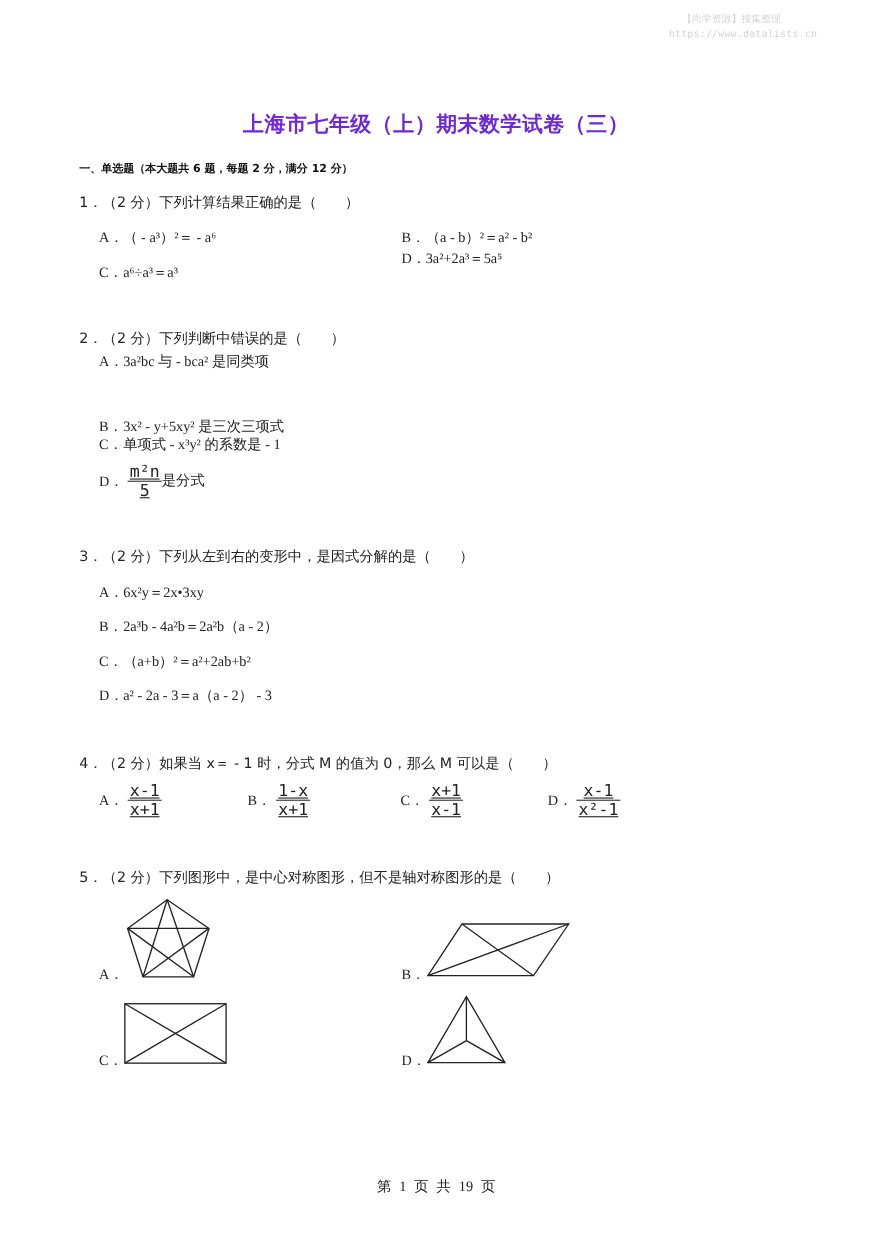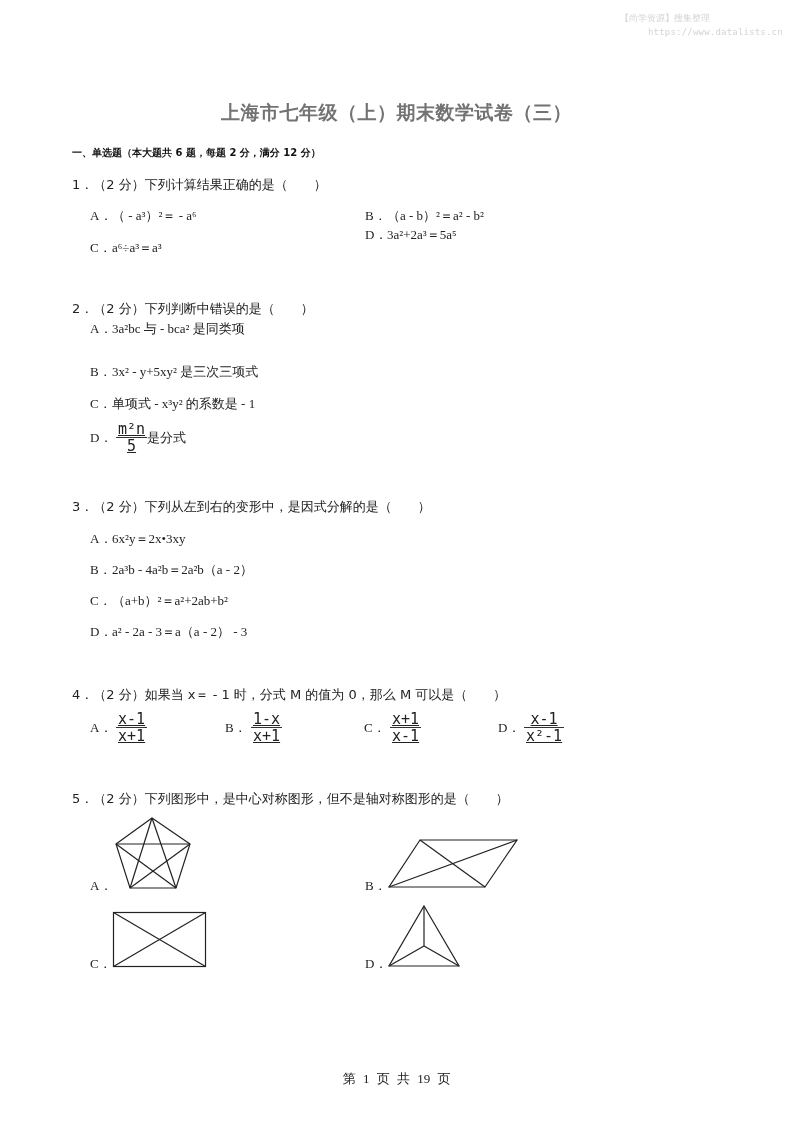--- a/index.html
+++ b/index.html
@@ -1,23 +1,23 @@
 <!DOCTYPE html>
 <html><head>
 <meta charset="utf-8">
 <style>
   html, body { margin:0; padding:0; background:#ffffff; }
   body { width:793px; height:1122px; position:relative; overflow:hidden;
          font-family:"DejaVu Serif","Liberation Serif",serif; color:#222; }
   .abs { position:absolute; }
   .wm { color:#d4d4d4; font-size:9px; line-height:12px; text-align:center; }
   .wm1 { left:620px; top:12px; font-family:"DejaVu Sans",sans-serif; }
-  .wm2 { left:608px; top:26px; font-family:"DejaVu Sans Mono","Liberation Mono",monospace; letter-spacing:0.2px;margin-left:40px; }
+  .wm2 { left:608px; top:26px; font-family:"DejaVu Sans Mono","Liberation Mono",monospace; letter-spacing:0.2px; }
   .title { left:0; width:793px; top:100px; text-align:center; font-size:19px; font-weight:bold;
-           font-family:"DejaVu Sans","Liberation Sans",sans-serif; color:#737373; letter-spacing:0.5px;}
+           font-family:"DejaVu Sans","Liberation Sans",sans-serif; color:#6d28d9; letter-spacing:0.5px;}
   .section { left:72px; top:146px; font-size:10px; font-weight:bold; color:#111;
            font-family:"DejaVu Sans","Liberation Sans",sans-serif; }
   .q { left:72px; font-size:13px; line-height:18px; white-space:nowrap;
        font-family:"DejaVu Sans","Liberation Sans",sans-serif; color:#222; }
   .opt { font-size:13px; line-height:18px; white-space:nowrap;
          font-family:"Liberation Serif","DejaVu Serif",serif; color:#222; }
   .opt .lbl { display:inline-block; width:22px; }
   .frac { display:inline-block; vertical-align:middle; text-align:center;
           font-family:"DejaVu Sans Mono","Liberation Mono",monospace; font-size:15px; line-height:16px; margin-left:4px;text-decoration:underline;}
   .frac .num { display:block; border-bottom:1px solid #333; padding:0 2px; }
@@ -46,21 +46,21 @@
   <span class="lbl">C．</span><span>a⁶÷a³＝a³</span>
 </div>
 <div class="abs opt" style="left:365px;top:226px">
   <span class="lbl">D．</span><span>3a²+2a³＝5a⁵</span>
 </div>
 
 <div class="abs q" style="top:300px">2．（2 分）下列判断中错误的是（　　）</div>
 <div class="abs opt" style="left:90px;top:320px">
   <span class="lbl">A．</span><span>3a²bc 与 - bca² 是同类项</span>
 </div>
-<div class="abs opt" style="left:90px;top:363px">
+<div class="abs opt" style="left:90px;top:379px">
   <span class="lbl">B．</span><span>3x² - y+5xy² 是三次三项式</span>
 </div>
 <div class="abs opt" style="left:90px;top:395px">
   <span class="lbl">C．</span><span>单项式 - x³y² 的系数是 - 1</span>
 </div>
 <div class="abs opt" style="left:90px;top:421px">
   <span class="lbl" style="vertical-align:middle">D．</span><span class="frac"><span class="num">m²n</span><span class="den">5</span></span><span style="vertical-align:middle;font-family:'DejaVu Sans',sans-serif">是分式</span>
 </div>
 
 <div class="abs q" style="top:498px">3．（2 分）下列从左到右的变形中，是因式分解的是（　　）</div>

